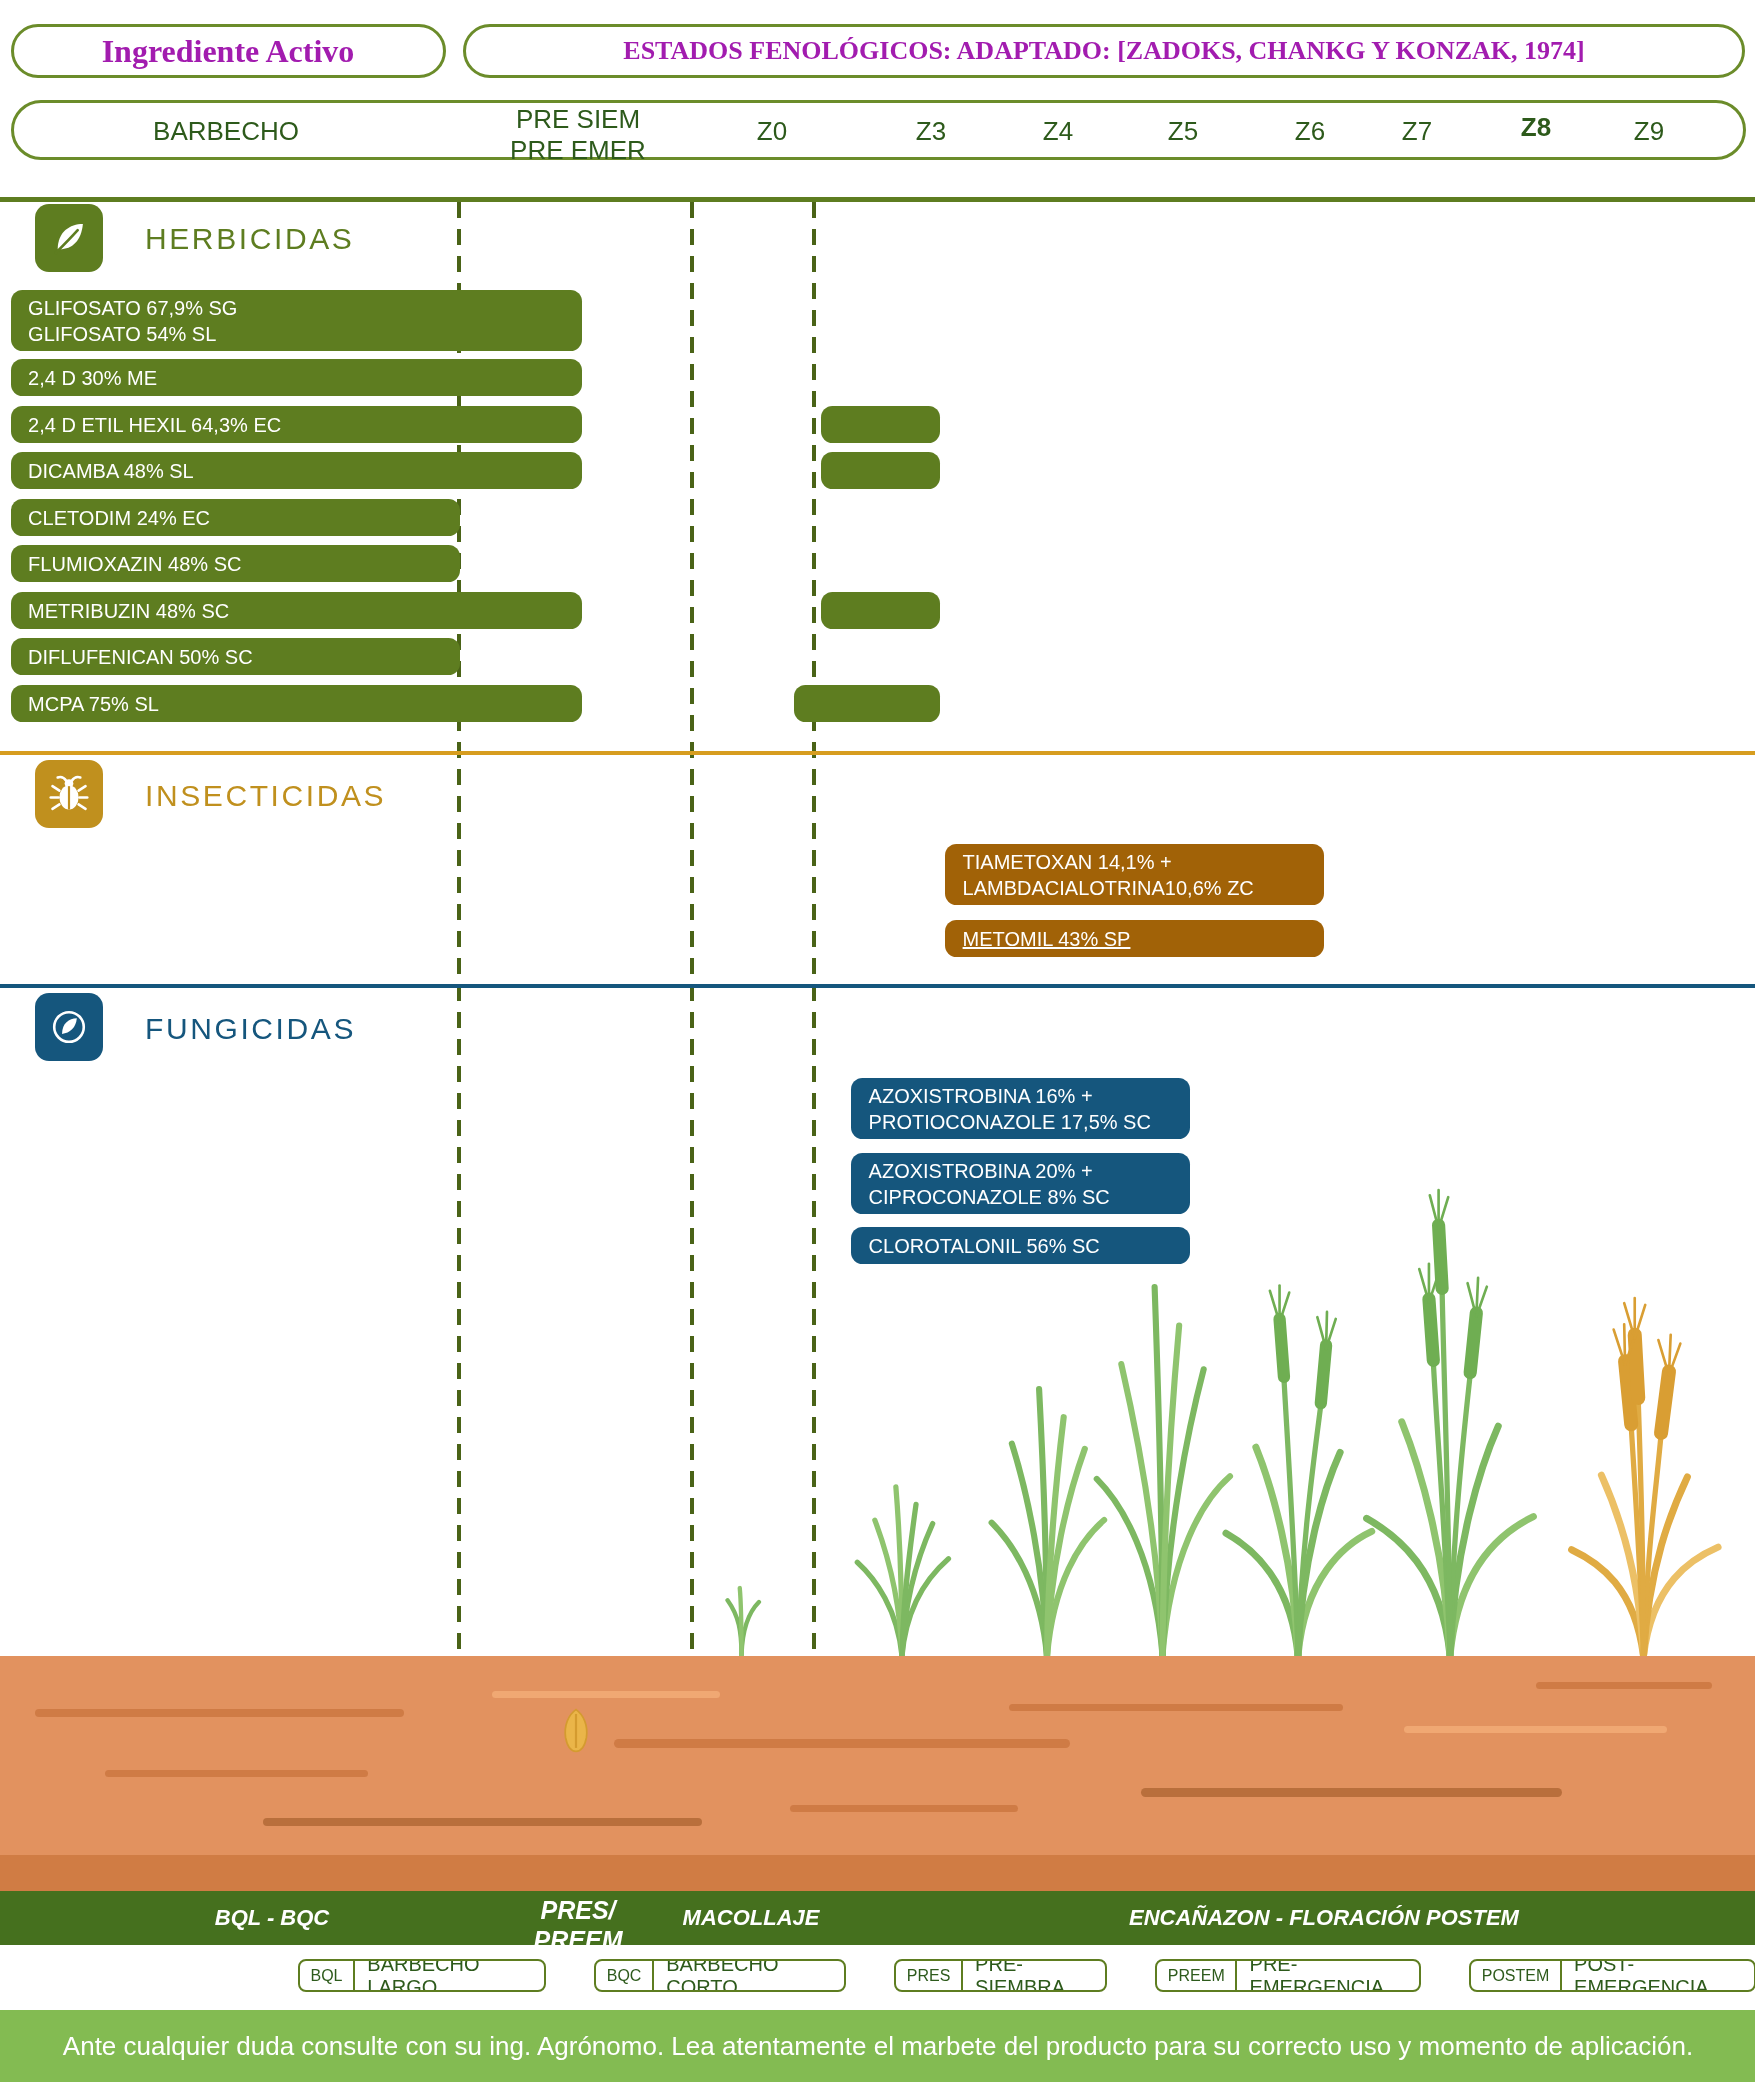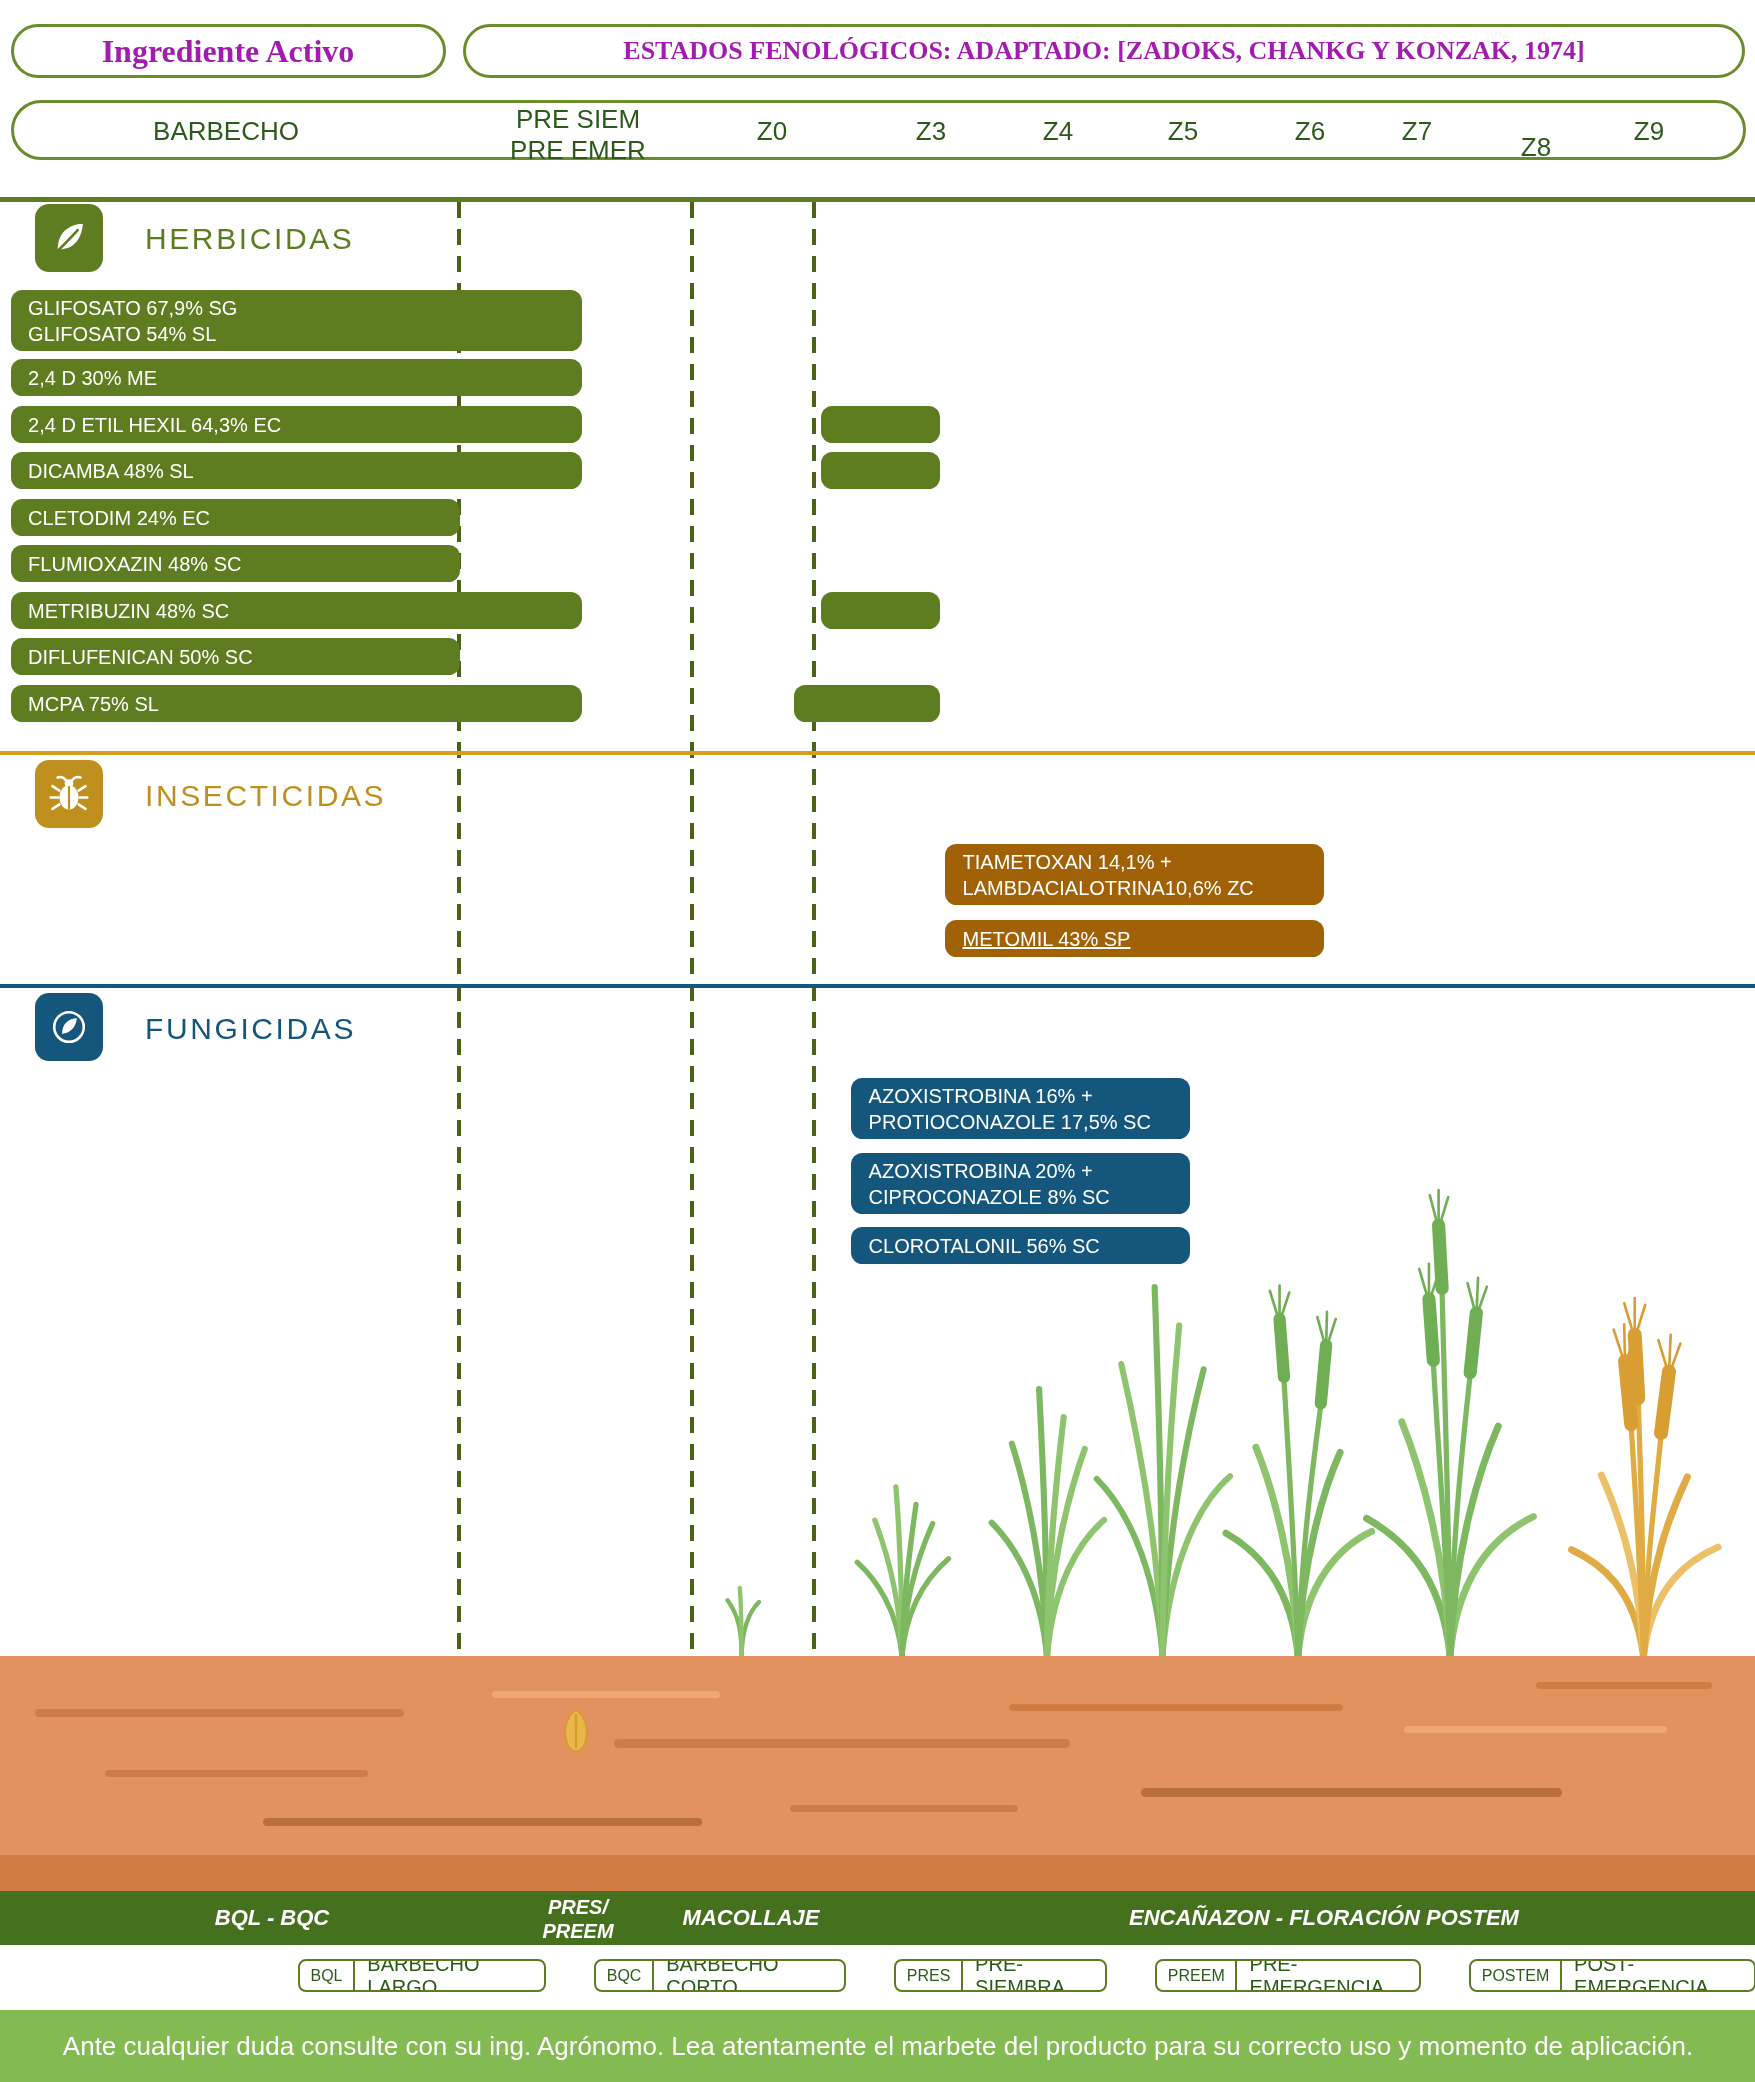--- a/index.html
+++ b/index.html
@@ -64,21 +64,21 @@
   <div class="hbox" style="left:10.5px; top:100px; width:1735px; height:60px;"></div>
   <span class="collabel" style="left:226px; top:116px;">BARBECHO</span>
   <span class="collabel" style="left:578px; top:104px;">PRE SIEM
 PRE EMER</span>
   <span class="collabel" style="left:772px; top:116px;">Z0</span>
   <span class="collabel" style="left:931px; top:116px;">Z3</span>
   <span class="collabel" style="left:1058px; top:116px;">Z4</span>
   <span class="collabel" style="left:1183px; top:116px;">Z5</span>
   <span class="collabel" style="left:1310px; top:116px;">Z6</span>
   <span class="collabel" style="left:1417px; top:116px;">Z7</span>
-  <span class="collabel" style="left:1536px; top:132px;">Z8</span>
+  <span class="collabel" style="left:1536px; top:112px;font-weight:bold;">Z8</span>
   <span class="collabel" style="left:1649px; top:116px;">Z9</span>
 
   <div class="dashline" style="left:457px; top:202px; height:1454px;"></div>
   <div class="dashline" style="left:690px; top:202px; height:1454px;"></div>
   <div class="dashline" style="left:812px; top:202px; height:1454px;"></div>
 
   <div class="divider" style="top:197px; height:5.3px; background:#5e7d20;"></div>
   <div class="sec-icon" style="left:35px; top:204px; background:#5e7d20;">
     <svg width="40" height="40" viewBox="0 0 46 46">
       <path d="M10 36 C10 16 24 7 39 7 C37 27 26 37 10 36 Z" fill="#ffffff"></path>
@@ -304,21 +304,21 @@
 
   <svg class="abs" style="left:560px; top:1707px;" width="32" height="47" viewBox="0 0 36 54">
     <path d="M18 3 C27 9 32 22 30 35 C28 46 23 51 18 51 C13 51 8 46 6 35 C4 22 9 9 18 3 Z" fill="#eab549" stroke="#d49b2f" stroke-width="2"></path>
     <path d="M18 8 L18 47" stroke="#d49b2f" stroke-width="2.5" fill="none"></path>
   </svg>
 
   <div class="soil" style="top:1855px; height:36px; background:#d07c44;"></div>
 
   <div class="soil" style="top:1891px; height:54px; background:#45701e;"></div>
   <span class="band-label" style="left:272px;  top:1905px;">BQL - BQC</span>
-  <span class="band-label" style="left:578px;  top:1895px; font-size:20px;">PRES/
+  <span class="band-label" style="left:578px;  top:1895px; font-size:25px;">PRES/
 PREEM</span>
   <span class="band-label" style="left:751px;  top:1905px;">MACOLLAJE</span>
   <span class="band-label" style="left:1324px; top:1905px;">ENCAÑAZON - FLORACIÓN POSTEM</span>
 
   <div class="legend-row" style="left:298px; top:1959px;">
     <div class="legend-item">
       <span class="legend-abbr">BQL</span>
       <span class="legend-label">BARBECHO LARGO</span>
     </div>
     <div class="legend-item">

